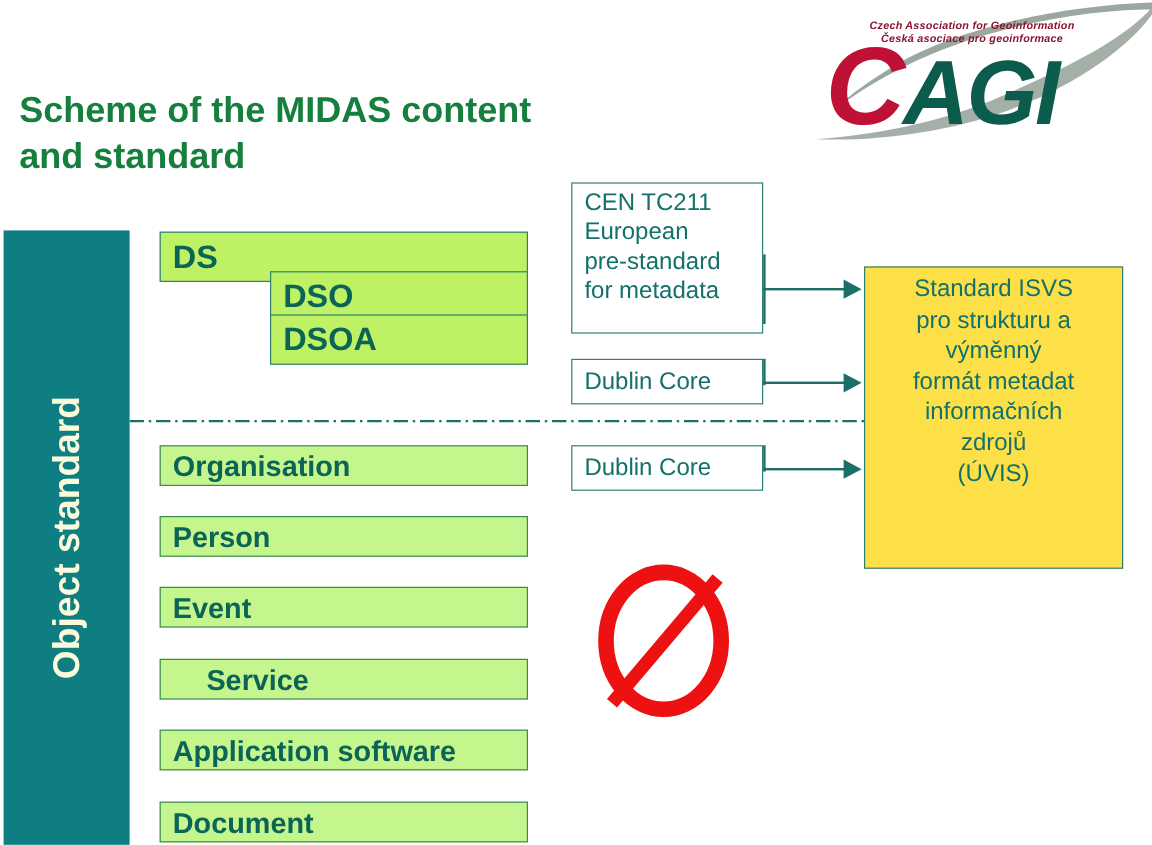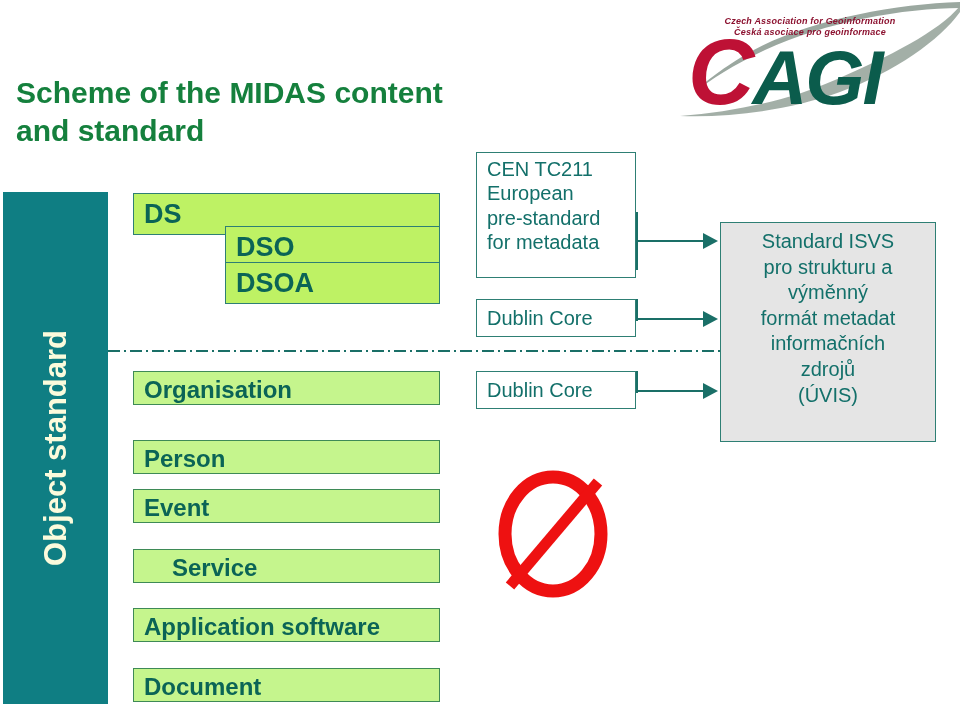--- a/index.html
+++ b/index.html
@@ -125,22 +125,22 @@
     line-height: 1.22;
     padding: 4px 0 15px 10px;
   }
 
   
   #isvs-box {
     position: absolute;
     left: 720px;
     top: 222px;
     width: 216px;
-    height: 220px;
-    background: #e5e5e5;
+    height: 252px;
+    background: #fde047;
     border: 1px solid #2E7F74;
     box-sizing: border-box;
     color: #13706A;
     font-size: 20px;
     line-height: 1.28;
     text-align: center;
     padding-top: 6px;
   }
 
   
@@ -221,21 +221,21 @@
 <div class="ds-box" style="left:225px; top:226px; width:215px; height:42px;">
   <span>DSO</span>
 </div>
 <div class="ds-box" style="left:225px; top:262px; width:215px; height:42px;">
   <span>DSOA</span>
 </div>
 
 <div class="obj-box" style="left:133px; top:371px; width:307px; height:34px;">
   <span>Organisation</span>
 </div>
-<div class="obj-box" style="left:133px; top:440px; width:307px; height:34px;">
+<div class="obj-box" style="left:133px; top:430px; width:307px; height:34px;">
   <span>Person</span>
 </div>
 <div class="obj-box" style="left:133px; top:489px; width:307px; height:34px;">
   <span>Event</span>
 </div>
 <div class="obj-box" style="left:133px; top:549px; width:307px; height:34px;padding-left:38px;">
   <span>Service</span>
 </div>
 <div class="obj-box" style="left:133px; top:608px; width:307px; height:34px;">
   <span>Application software</span>

